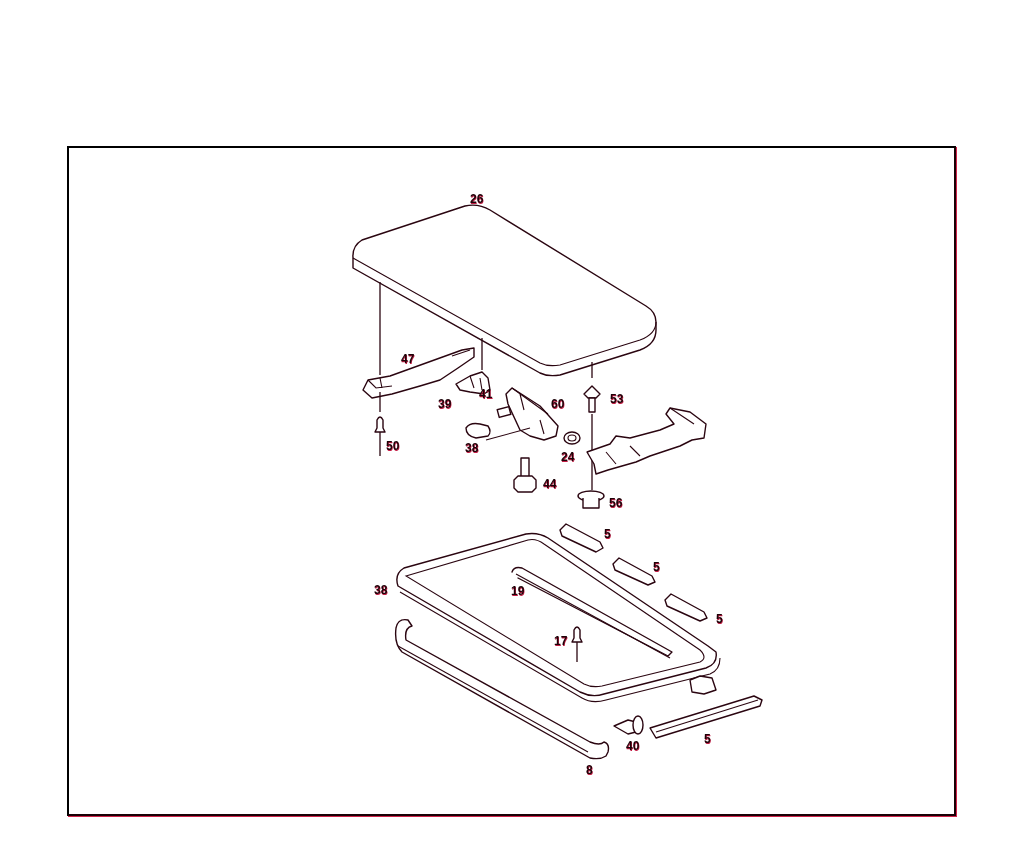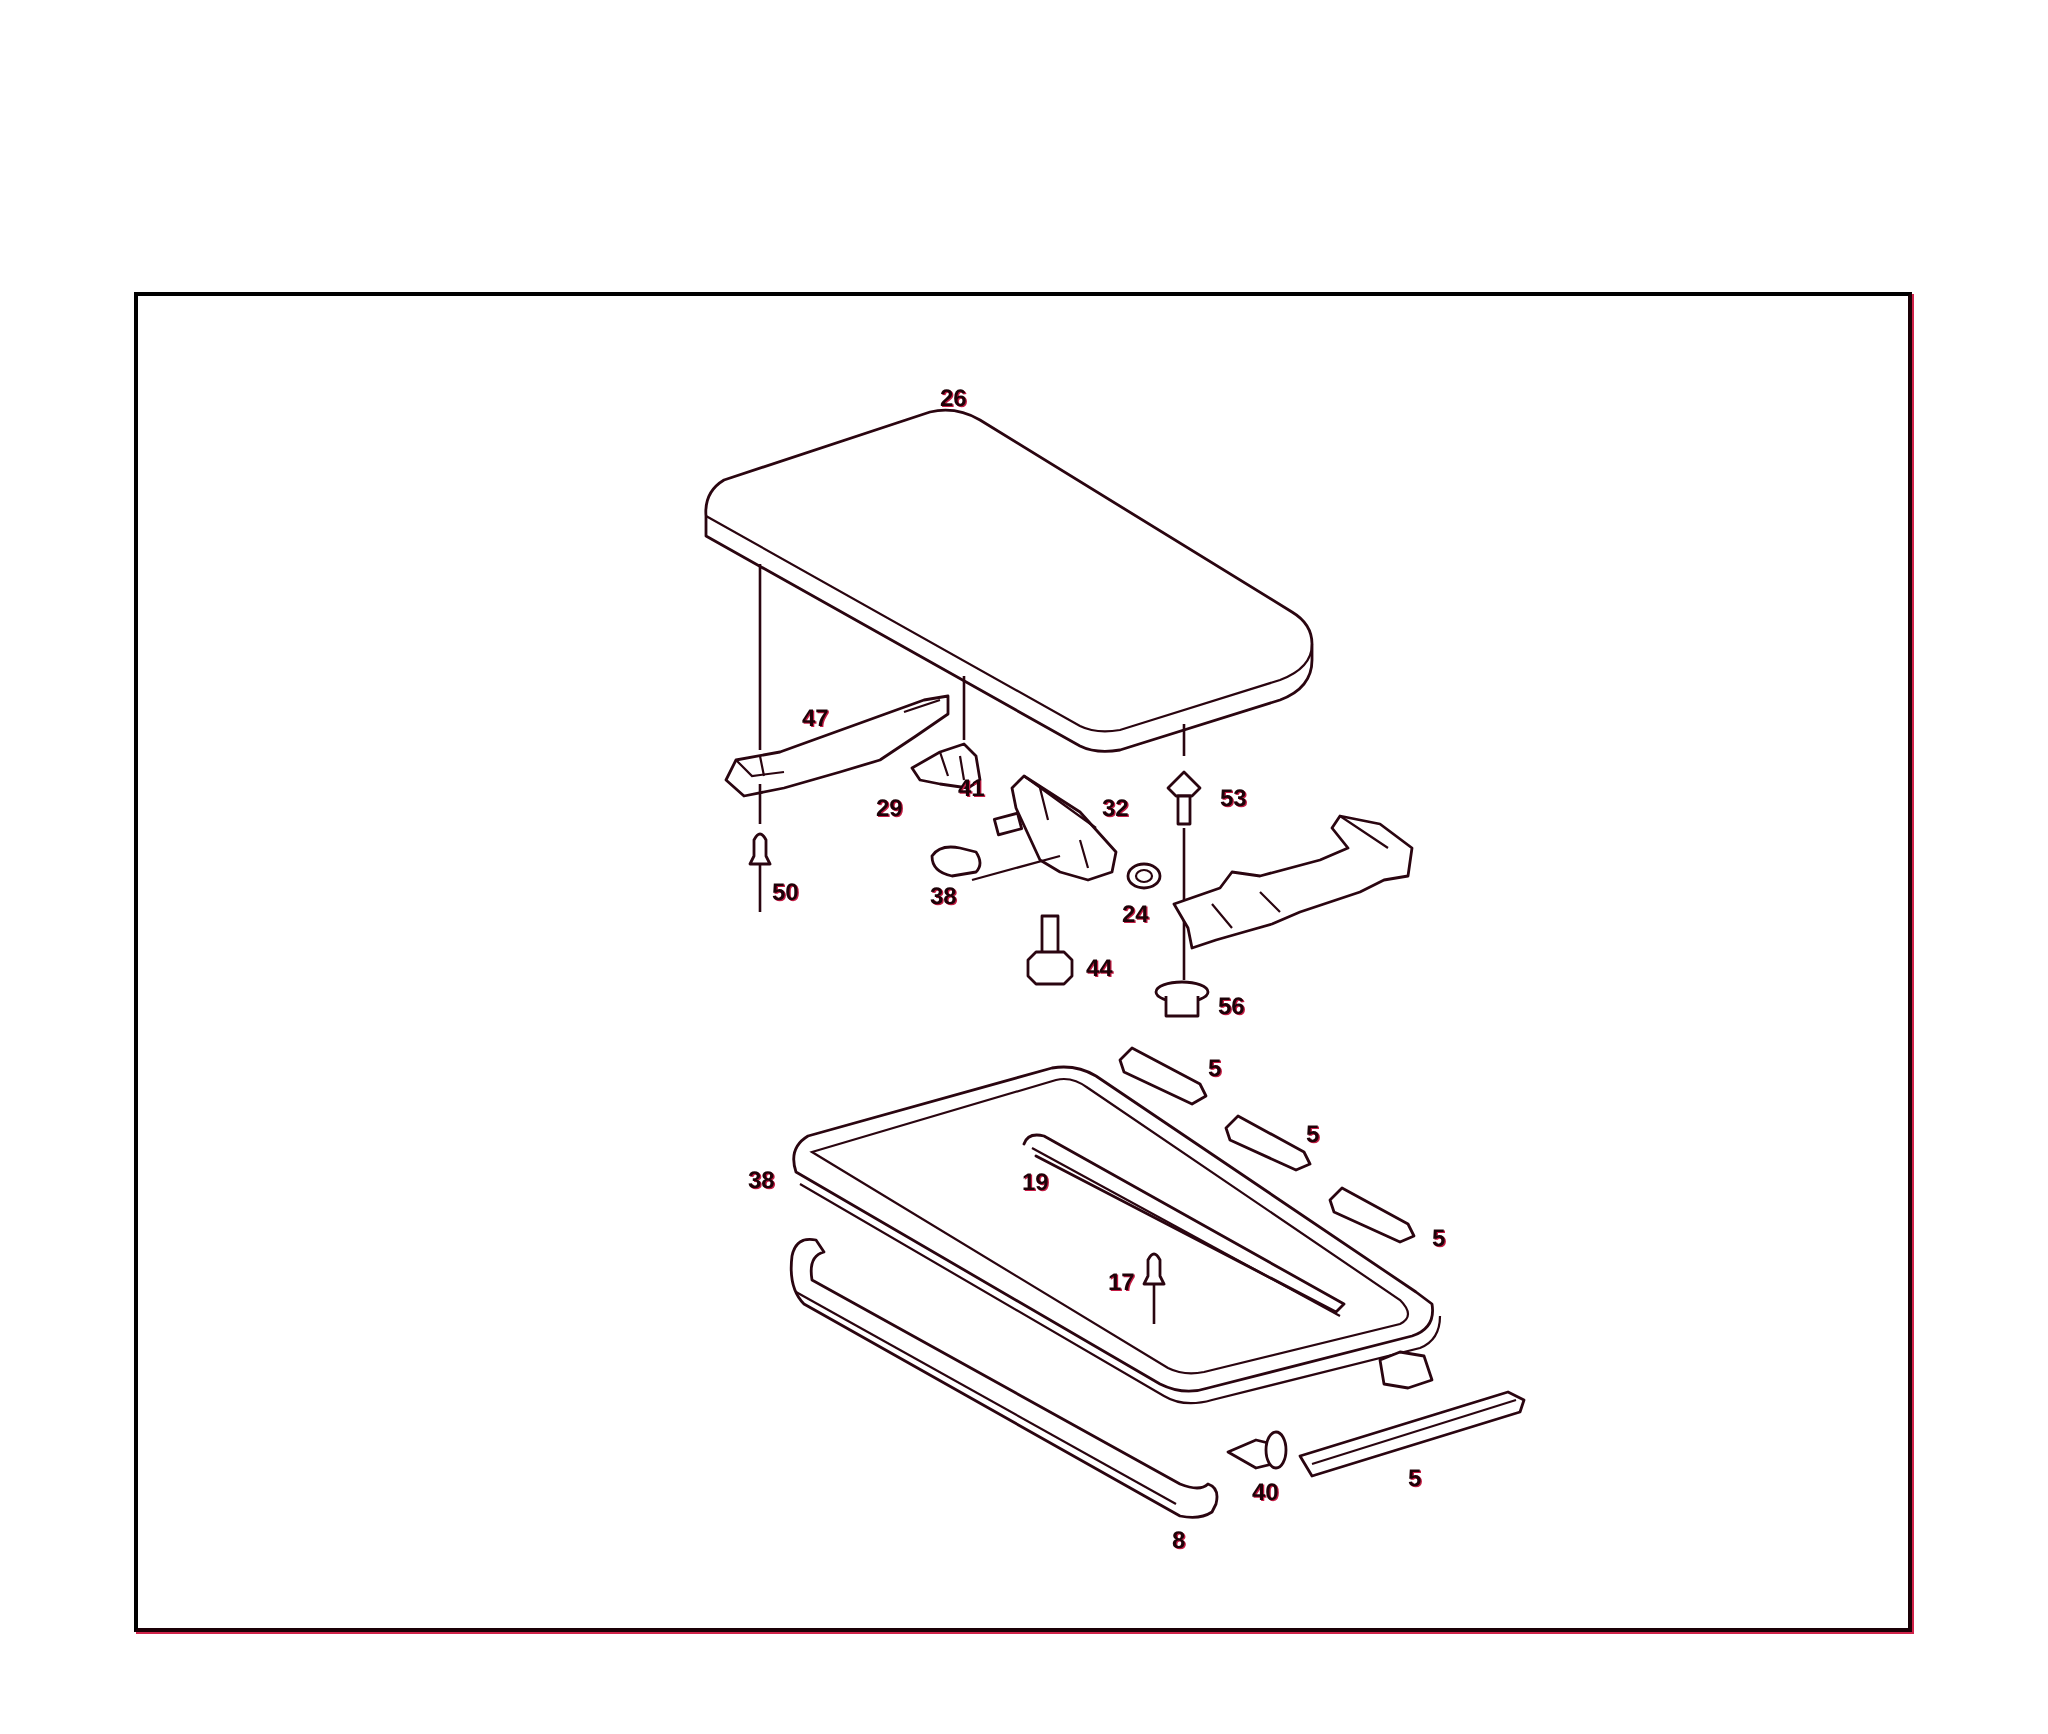--- a/index.html
+++ b/index.html
@@ -124,23 +124,23 @@
   </g>
 
   <g>
     <path class="fl" d="M650,728 L754,696 L762,700 L760,706 L656,738 Z"></path>
     <path class="ln2" d="M656,732 L758,700"></path>
   </g>
 </svg>
 
 <span class="callout" style="left:470px;top:193px">26</span>
 <span class="callout" style="left:401px;top:353px">47</span>
-<span class="callout" style="left:438px;top:398px">29</span>
+<span class="callout" style="left:438px;top:398px">39</span>
 <span class="callout" style="left:479px;top:388px">41</span>
-<span class="callout" style="left:551px;top:398px">32</span>
+<span class="callout" style="left:551px;top:398px">60</span>
 <span class="callout" style="left:465px;top:442px">38</span>
 <span class="callout" style="left:561px;top:451px">24</span>
 <span class="callout" style="left:386px;top:440px">50</span>
 <span class="callout" style="left:610px;top:393px">53</span>
 <span class="callout" style="left:543px;top:478px">44</span>
 <span class="callout" style="left:609px;top:497px">56</span>
 <span class="callout" style="left:604px;top:528px">5</span>
 <span class="callout" style="left:653px;top:561px">5</span>
 <span class="callout" style="left:716px;top:613px">5</span>
 <span class="callout" style="left:374px;top:584px">38</span>

